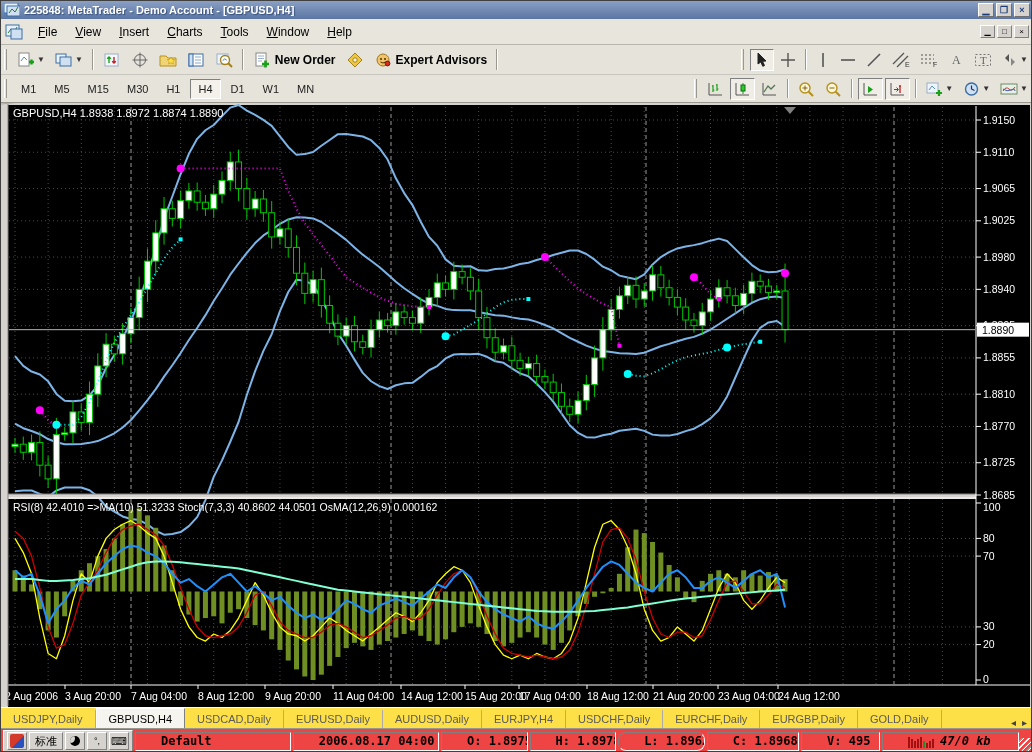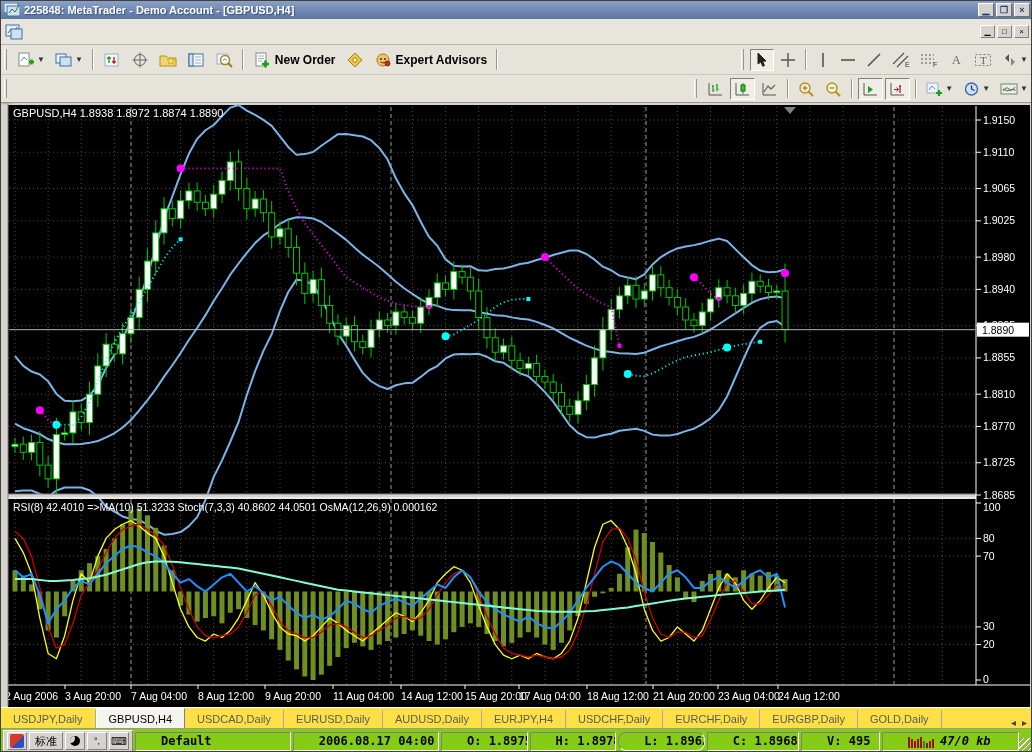--- a/index.html
+++ b/index.html
@@ -42,21 +42,21 @@
   .chartwrap{position:absolute;left:0;top:102px;width:1032px;height:604px;background:#8b5cf6;}
   #chart-svg{display:block;}
   
   .tabbar{position:absolute;left:0;top:706px;width:1032px;height:21px;background:#fde047;
     display:flex;align-items:flex-end;border-top:1px solid #fff;font-size:11px;}
   .tab{padding:3px 12px 3px;color:#5a5a5a;border-right:1px solid #aaa;white-space:nowrap;}
   .tab.active{background:#f5f4ef;color:#000;border:1px solid;border-color:#fff #808080 #d6d3ce #fff;
     border-bottom:none;padding-top:4px;font-weight:normal;}
   .tabarrows{margin-left:auto;padding-right:6px;color:#444;font-size:10px;display:flex;gap:6px;}
   
-  .statusbar{position:absolute;left:0;top:727px;width:1032px;height:25px;background:#84cc16;
+  .statusbar{position:absolute;left:0;top:727px;width:1032px;height:25px;background:#ef4444;
     display:flex;align-items:center;border-top:1px solid #9a978f;
     font-family:"DejaVu Sans Mono",monospace;font-size:12px;font-weight:bold;color:#000;}
   .imebox{display:flex;align-items:center;height:22px;padding:0 2px;border:1px solid;
     border-color:#fff #808080 #808080 #fff;background:#d6d3ce;margin-left:2px;}
   .imebtn{width:20px;height:18px;margin:0 1px;border:1px solid;border-color:#fff #808080 #808080 #fff;
     display:flex;align-items:center;justify-content:center;font-size:11px;
     font-family:"Liberation Sans",sans-serif;font-weight:normal;}
   .imebtn.wide{width:34px;}
   .ime-logo{width:14px;height:14px;border-radius:2px;background:linear-gradient(135deg,#d33a2a 55%,#2a50c0 55%);}
   .moon{width:10px;height:10px;border-radius:50%;background:#000;position:relative;overflow:hidden;}
@@ -82,20 +82,21 @@
     <span class="winbtn">❐</span>
     <span class="winbtn">×</span>
   </div>
 
   <div class="menubar">
     <svg class="menu-ico" viewBox="0 0 18 16">
         <rect x="1" y="1" width="13" height="11" fill="#e8f0fa" stroke="#3a6ea5"></rect>
         <path d="M3 9 L6 5 L9 8 L12 3" stroke="#2a7a2a" fill="none"></path>
         <rect x="6" y="5" width="11" height="10" fill="#cfe0f2" stroke="#3a6ea5"></rect>
       </svg>
+    <span id="menu-items"><span class="menu-item">File</span><span class="menu-item">View</span><span class="menu-item">Insert</span><span class="menu-item">Charts</span><span class="menu-item">Tools</span><span class="menu-item">Window</span><span class="menu-item">Help</span></span>
     <span class="childbtns">
       <span class="childbtn">▁</span>
       <span class="childbtn">□</span>
       <span class="childbtn">×</span>
     </span>
   </div>
 
   <div class="tb tb1">
     <span class="grip"></span>
     <span class="tbtn">
@@ -229,20 +230,31 @@
       <svg width="16" height="16" viewBox="0 0 16 16">
           <path d="M3 6 L7 2 L7 10 z" fill="#555"></path>
           <path d="M13 10 L9 14 L9 6 z" fill="#888"></path>
         </svg>
       <span class="caret">▼</span>
     </span>
   </div>
 
   <div class="tb tb2">
     <span class="grip"></span>
+    <span id="tf-items" style="display:flex;align-items:center;">
+        <span class="tf">M1</span>
+        <span class="tf">M5</span>
+        <span class="tf">M15</span>
+        <span class="tf">M30</span>
+        <span class="tf">H1</span>
+        <span class="tf active">H4</span>
+        <span class="tf">D1</span>
+        <span class="tf">W1</span>
+        <span class="tf">MN</span>
+      </span>
     <span style="flex:1"></span>
     <span class="grip"></span>
     <span class="tbtn">
       <svg width="17" height="16" viewBox="0 0 17 16">
           <path d="M2 2 V14 H15" stroke="#555" fill="none"></path>
           <path d="M6 4 V11 M5 5 h1 M6.5 9 h1 M10 3 V10 M9 4 h1 M10.5 8 h1" stroke="#18a018" stroke-width="1.2"></path>
         </svg>
     </span>
     <span class="tbtn active">
       <svg width="17" height="16" viewBox="0 0 17 16">

